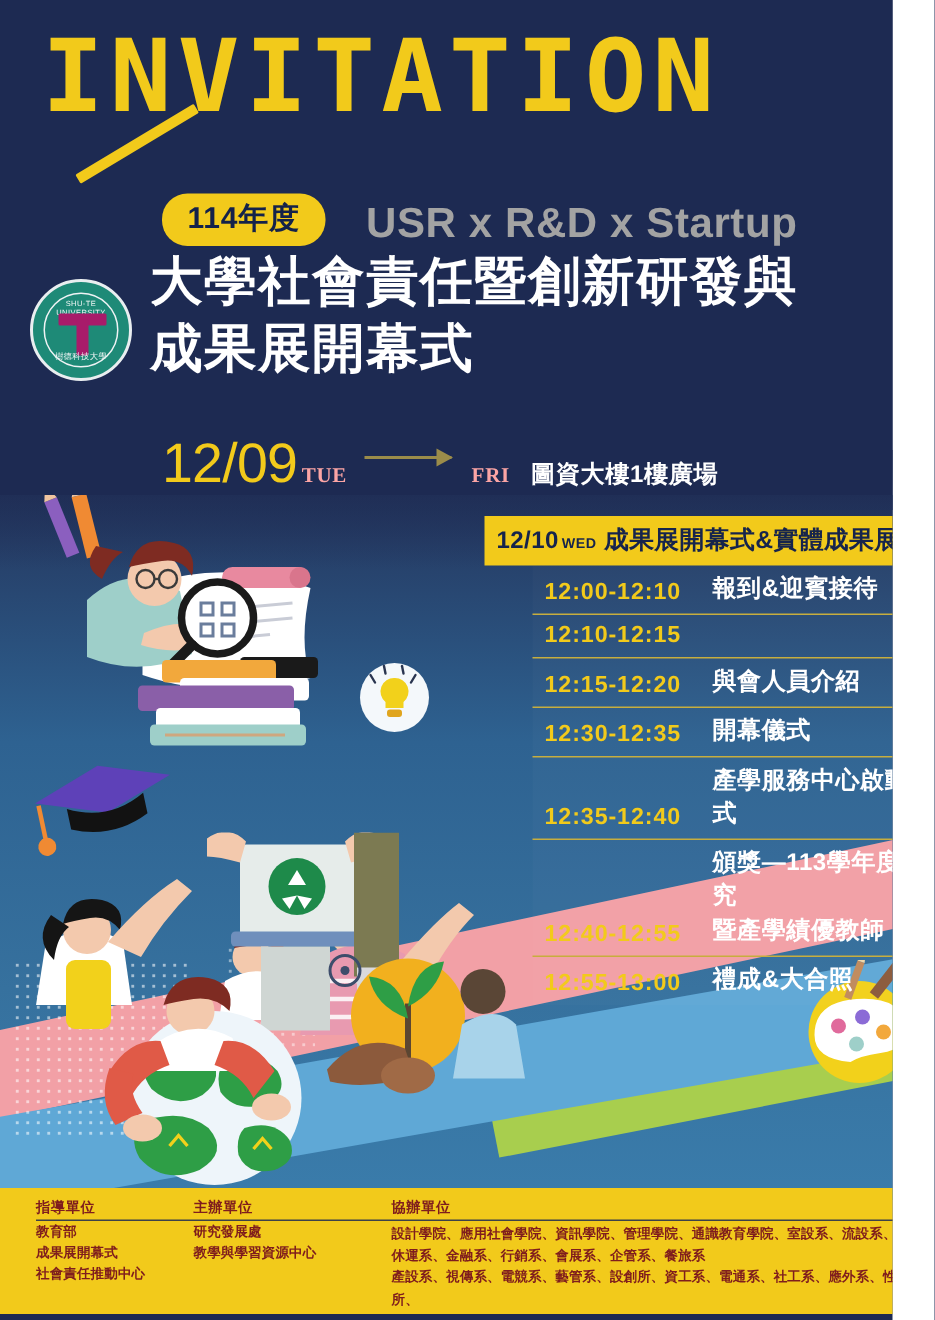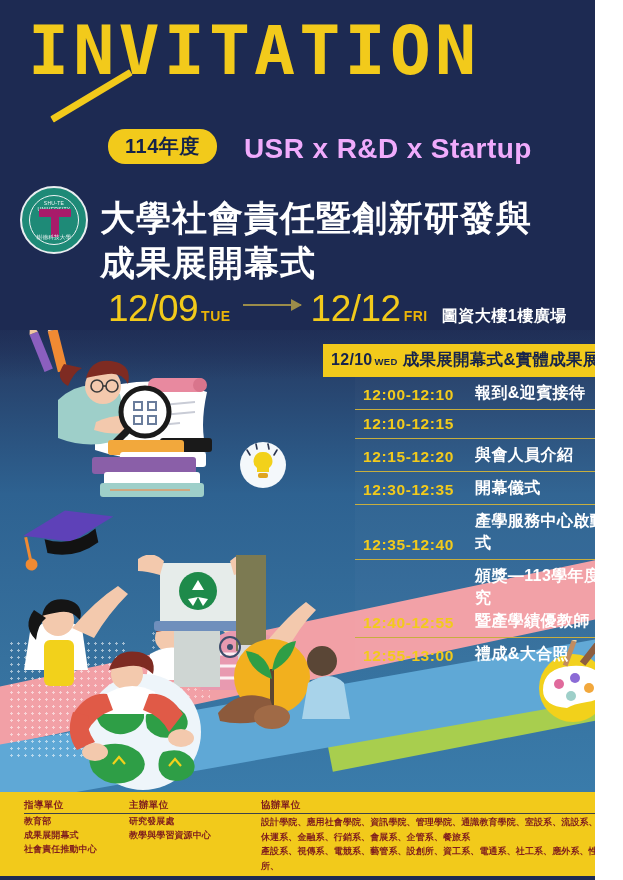--- a/index.html
+++ b/index.html
@@ -84,21 +84,21 @@
     position: absolute; left: 108px; top: 129px;
     background: #f2ca1b; color: #14224a;
     border-radius: 17px;
     padding: 6px 17px 7px 17px;
     font-size: 20px; font-weight: 700;
     letter-spacing: .5px;
     line-height: 1.1;
   }
   .usr-line {
     position: absolute; left: 244px; top: 133px;
-    color: #f0abfc; font-size: 28px; font-weight: 700;
+    color: #a3a3a3; font-size: 28px; font-weight: 700;
     letter-spacing: .4px; white-space: nowrap;
   }
 
   
   .seal {
     position: absolute; left: 20px; top: 186px;
     width: 68px; height: 68px; border-radius: 50%;
     background: #1e8a77;
     border: 2px solid #e9eef0;
     display: flex; align-items: center; justify-content: center;
@@ -119,33 +119,33 @@
     top: 17px; left: 21px; border-radius: 1px;
   }
   .seal-top-text, .seal-bot-text {
     position: absolute; width: 100%; text-align: center;
     font-size: 5px; color: #f2f7f7; letter-spacing: .3px;
   }
   .seal-top-text { top: 4px; }
   .seal-bot-text { bottom: 3px; font-size: 5.5px; }
 
   .title-cn {
-    position: absolute; left: 100px; top: 196px;
+    position: absolute; left: 100px; top: 166px;
     color: #ffffff; font-weight: 700;
     font-size: 35px; line-height: 1.28;
     letter-spacing: 1px;
   }
 
   
   .daterow {
     position: absolute; left: 108px; top: 288px;
     display: flex; align-items: baseline; white-space: nowrap;
   }
   .dnum { color: #f2ca1b; font-size: 37px; font-weight: 400; letter-spacing: -.5px; }
-  .dday { color: #eab308; font-size: 14px; font-weight: 700; margin-left: 3px; letter-spacing: .5px; }
+  .dday { color: #fca5a5; font-size: 14px; font-weight: 700; margin-left: 3px; letter-spacing: .5px; font-family: Liberation Serif, serif; }
   .arrow {
     position: relative; width: 58px; height: 2px; background: #9b8c4a;
     margin: 0 10px 8px 12px; align-self: center;
   }
   .arrow:after {
     content: ""; position: absolute; right: -1px; top: -5px;
     border-left: 11px solid #9b8c4a;
     border-top: 6px solid transparent;
     border-bottom: 6px solid transparent;
   }
@@ -406,21 +406,20 @@
 
   <div class="title-cn">
     <div>大學社會責任暨創新研發與</div>
     <div>成果展開幕式</div>
   </div>
 
   <div class="daterow">
     <span class="dnum">12/09</span>
     <span class="dday">TUE</span>
     <span class="arrow"></span>
-    <span class="dnum">12/12</span>
     <span class="dday">FRI</span>
     <span class="venue">圖資大樓1樓廣場</span>
   </div>
 
   <div class="schedule">
     <div class="sch-head">
       <span class="hd-date">12/10</span>
       <span class="hd-day">WED</span>
       <span class="hd-title">成果展開幕式&amp;實體成果展</span>
     </div>

